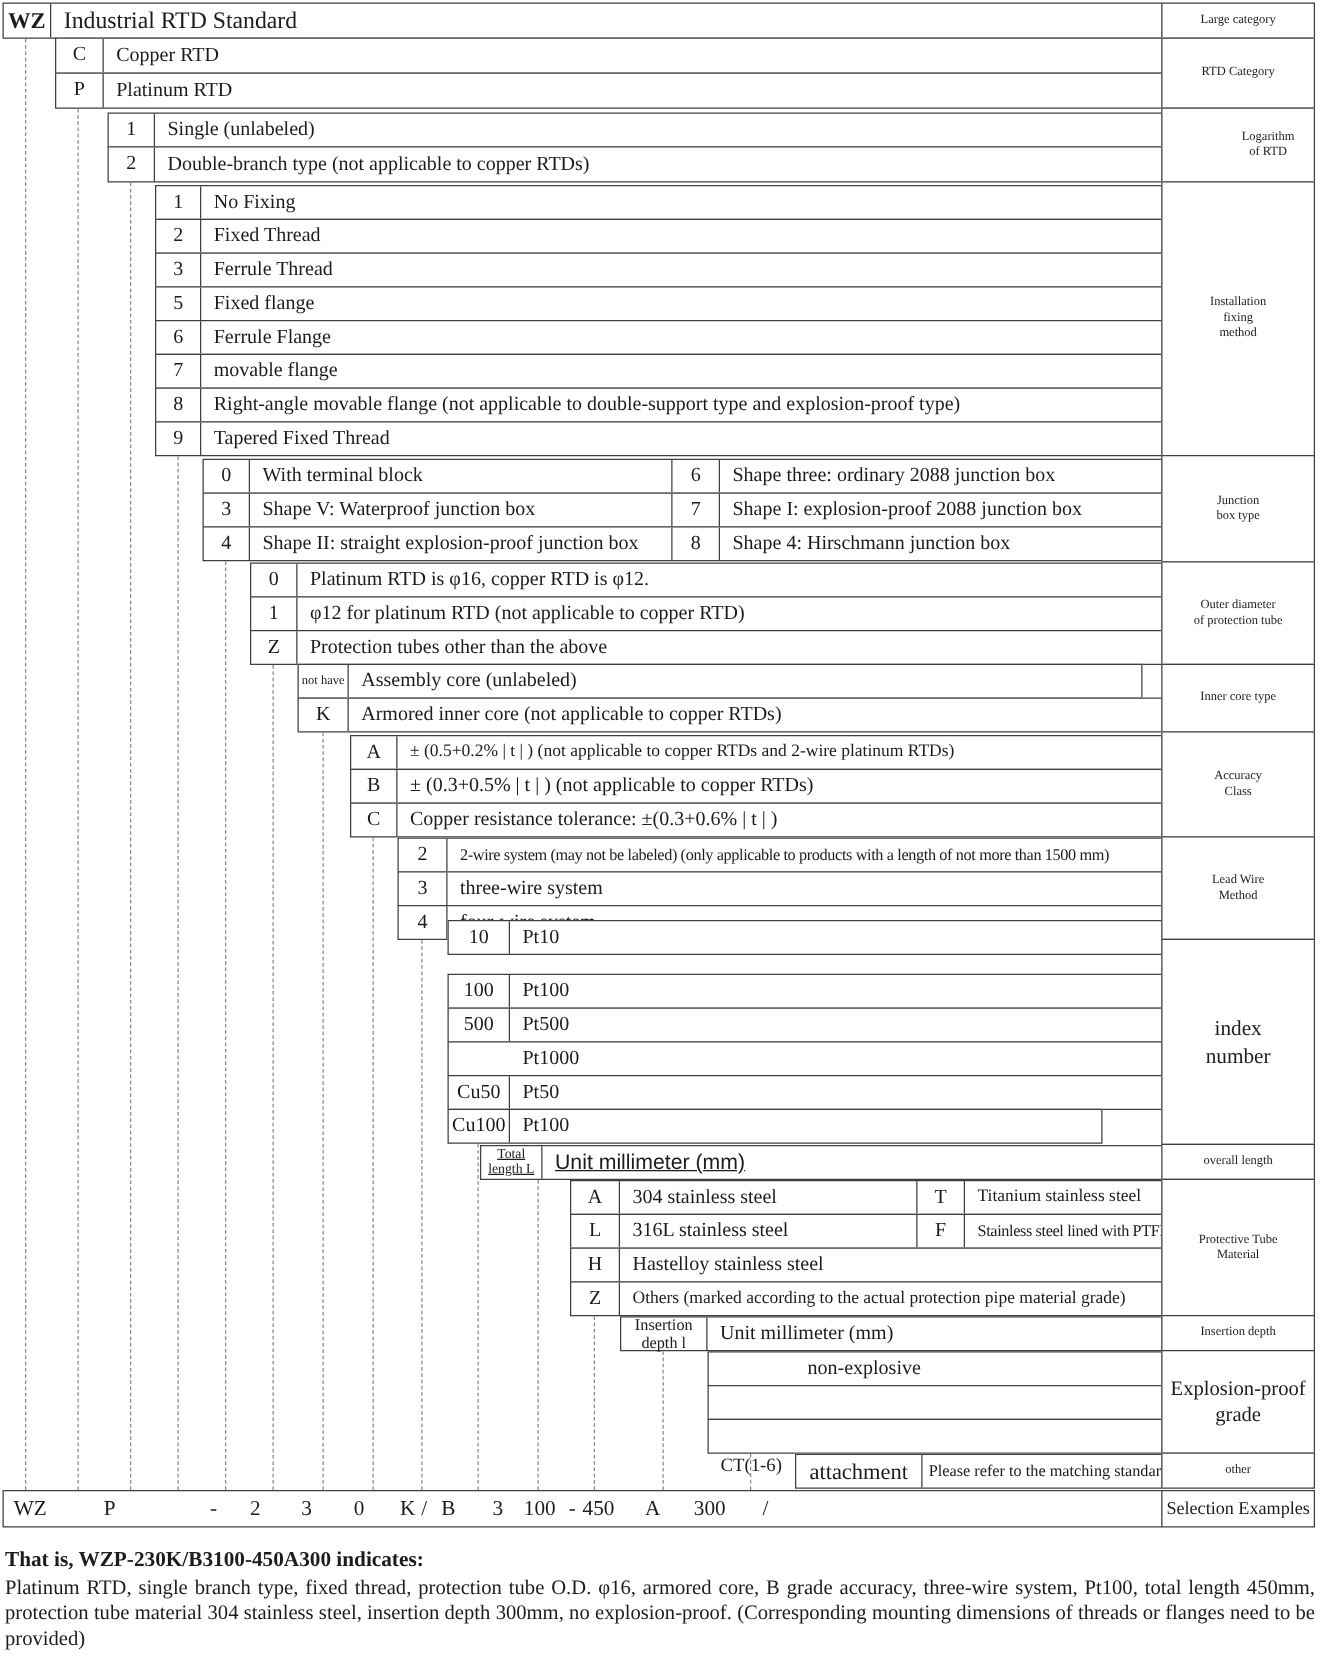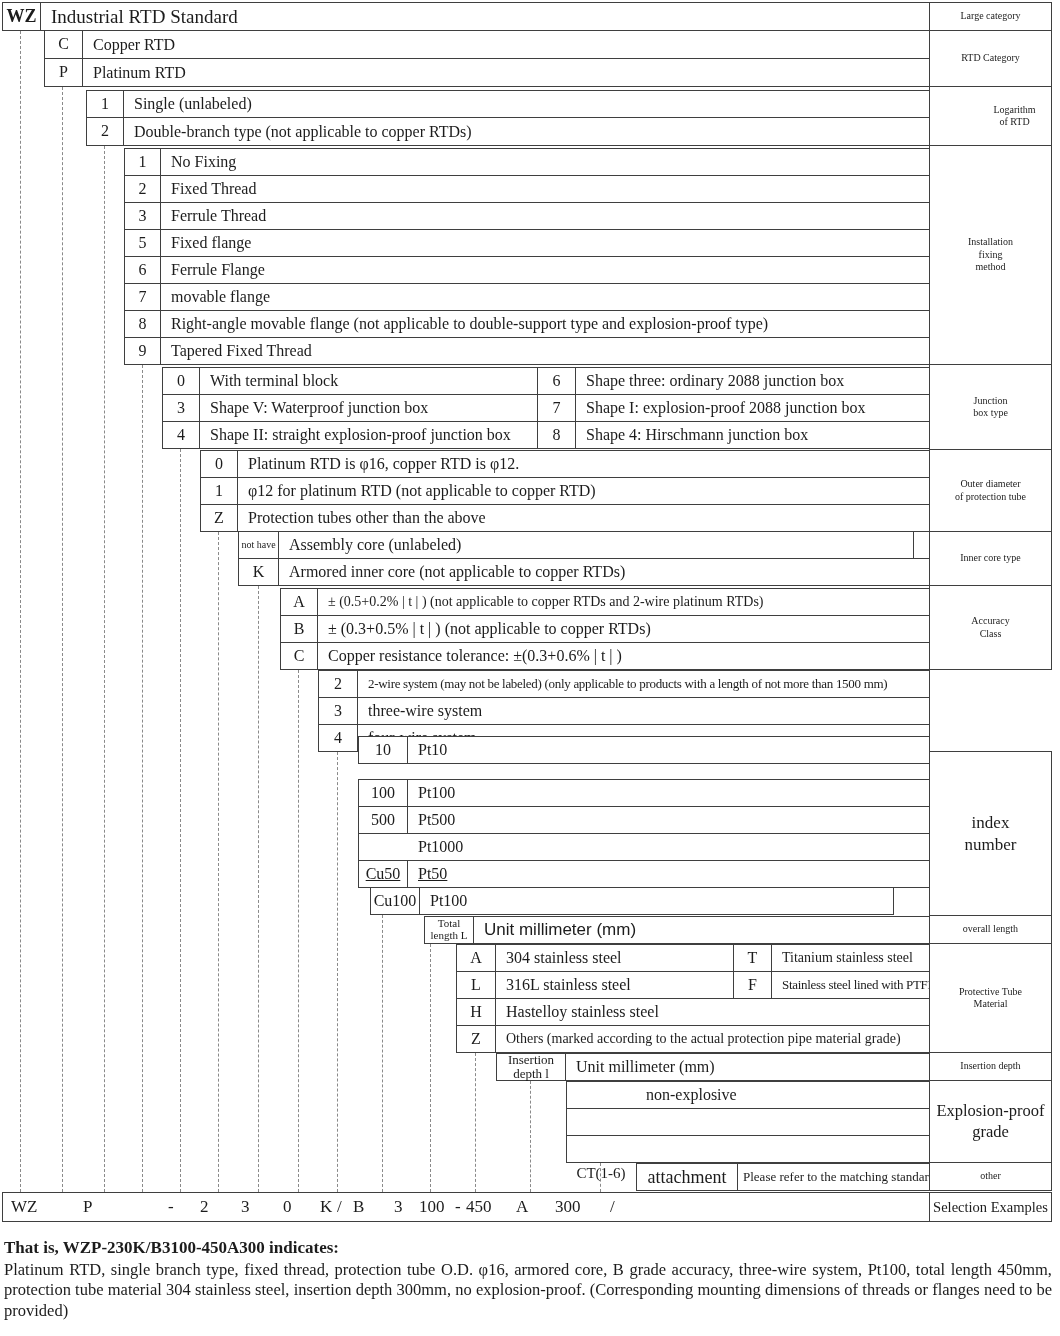--- a/index.html
+++ b/index.html
@@ -210,30 +210,30 @@
     <div class="desc">Pt100</div>
   </div>
   <div class="row" style="left:358px;top:806px;width:572px;height:28px;">
     <div class="code" style="width:49px;">500</div>
     <div class="desc">Pt500</div>
   </div>
   <div class="row" style="left:358px;top:833px;width:572px;height:28px;">
     <div class="code" style="width:49px;margin-top:39px;">1000</div>
     <div class="desc">Pt1000</div>
   </div>
-  <div class="row" style="left:358px;top:860px;width:572px;height:28px;text-decoration:underline;">
+  <div class="row" style="left:358px;top:860px;width:572px;height:28px;">
     <div class="code" style="width:49px;">Cu50</div>
     <div class="desc">Pt50</div>
   </div>
-  <div class="row" style="left:358px;top:887px;width:524px;height:28px;margin-left:12px;">
+  <div class="row" style="left:358px;top:887px;width:524px;height:28px;">
     <div class="code" style="width:49px;">Cu100</div>
     <div class="desc">Pt100</div>
   </div>
 
-  <div class="row" style="left:424px;top:916px;width:604px;height:28px;">
+  <div class="row" style="left:384px;top:916px;width:604px;height:28px;text-decoration:underline;">
     <div class="code s11" style="width:49px;">Total length L</div>
     <div class="desc sans" style="font-size:17px;">Unit millimeter (mm)</div>
   </div>
 
   <div class="row" style="left:456px;top:944px;width:474px;height:28px;">
     <div class="code" style="width:39px;">A</div>
     <div class="desc mid" style="flex:0 0 238px;">304 stainless steel</div>
     <div class="code" style="width:38px;">T</div>
     <div class="desc s14">Titanium stainless steel</div>
   </div>
@@ -301,20 +301,22 @@
   <div class="cat" style="top:145px;height:220px;">Installation
 fixing
 method</div>
   <div class="cat" style="top:364px;height:86px;">Junction
 box type</div>
   <div class="cat" style="top:449px;height:83px;">Outer diameter
 of protection tube</div>
   <div class="cat" style="top:531px;height:55px;">Inner core type</div>
   <div class="cat" style="top:585px;height:85px;">Accuracy
 Class</div>
+  <div class="cat" style="top:669px;height:83px;">Lead Wire
+Method</div>
   <div class="cat" style="top:751px;height:165px;font-size:17px;">index
 number</div>
   <div class="cat" style="top:915px;height:29px;">overall length</div>
   <div class="cat" style="top:943px;height:110px;">Protective Tube
 Material</div>
   <div class="cat" style="top:1052px;height:29px;">Insertion depth</div>
   <div class="cat" style="top:1080px;height:83px;font-size:16.5px;">Explosion-proof
 grade</div>
   <div class="cat" style="top:1162px;height:29px;">other</div>
   <div class="cat" style="top:1192px;height:30px;font-size:14.5px;">Selection Examples</div>

